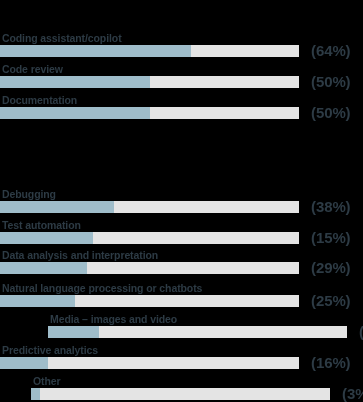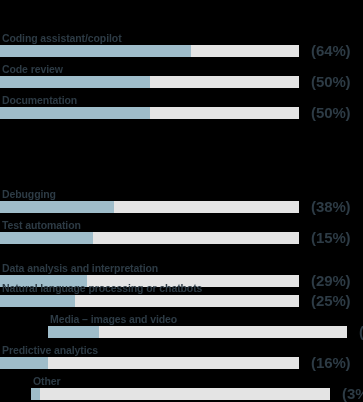--- a/index.html
+++ b/index.html
@@ -96,21 +96,21 @@
       </div>
       <div class="row-value">(38%)</div>
     </div>
     <div class="row" style="top: 213.2px;">
       <div class="row-label">Test automation</div>
       <div class="bar-track" style="background: rgb(228, 228, 228);">
         <div class="bar-fill" style="width: 92.69px; background: rgb(159, 189, 202);"></div>
       </div>
       <div class="row-value">(15%)</div>
     </div>
-    <div class="row" style="top: 256px; border-radius: 12px;">
+    <div class="row" style="top: 243px; border-radius: 12px;">
       <div class="row-label">Data analysis and interpretation</div>
       <div class="bar-track" style="background: rgb(228, 228, 228);">
         <div class="bar-fill" style="width: 86.71px; background: rgb(159, 189, 202);"></div>
       </div>
       <div class="row-value">(29%)</div>
     </div>
     <div class="row" style="top: 275.6px;">
       <div class="row-label">Natural language processing or chatbots</div>
       <div class="bar-track" style="background: rgb(228, 228, 228);">
         <div class="bar-fill" style="width: 74.75px; background: rgb(159, 189, 202);"></div>

